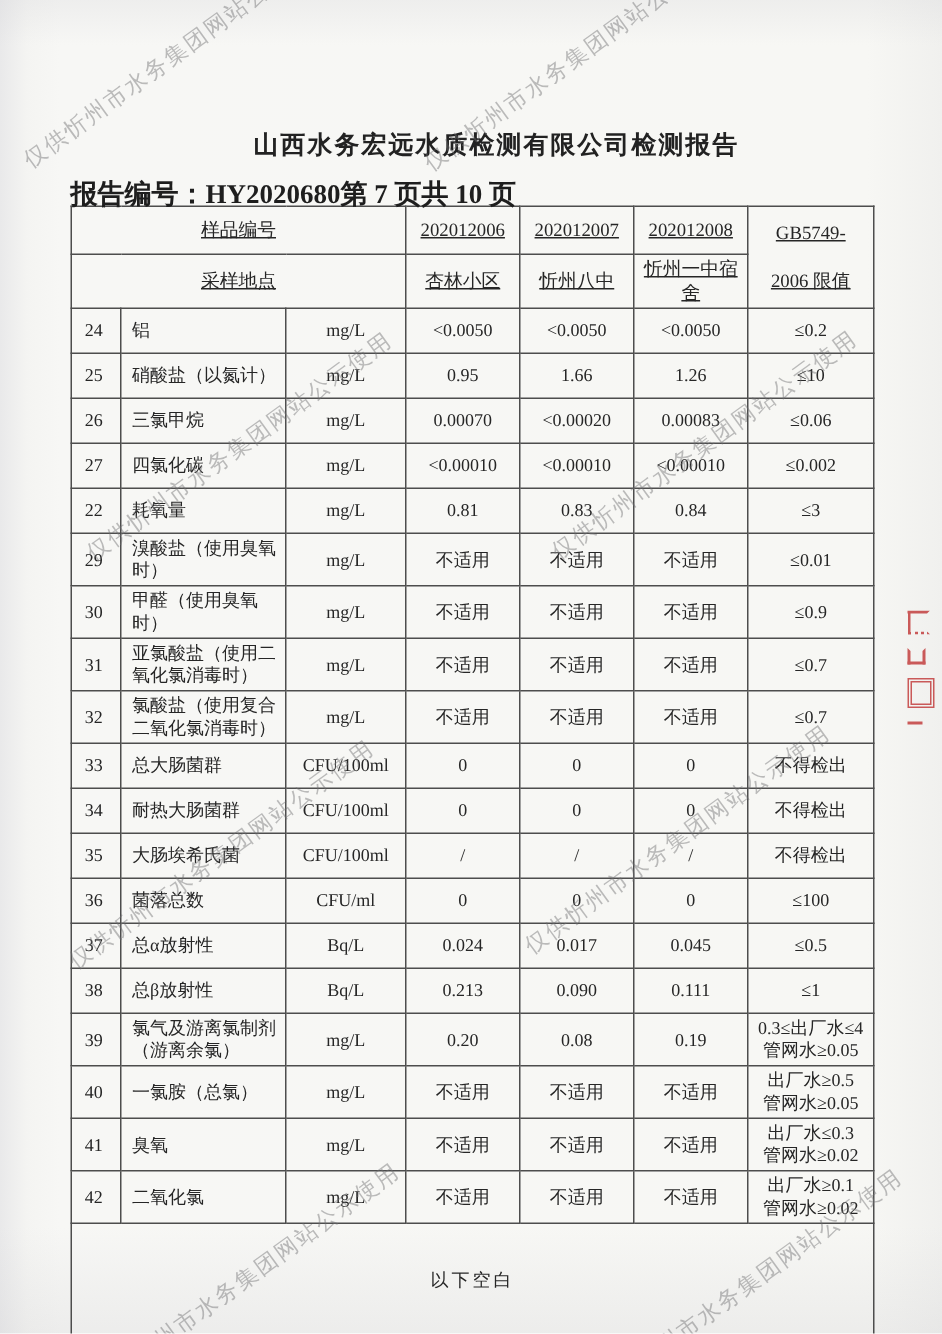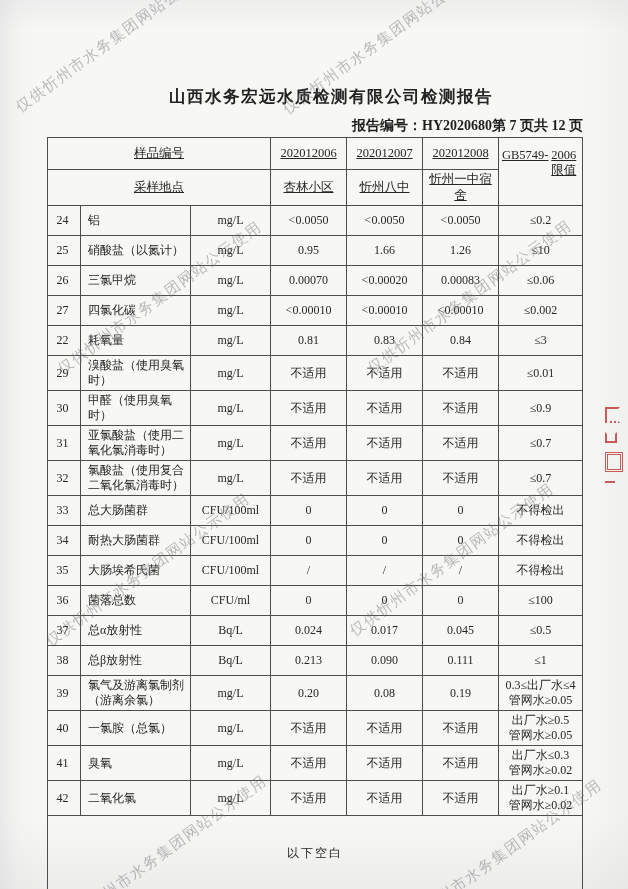--- a/index.html
+++ b/index.html
@@ -11,33 +11,33 @@
   }
   
   .scan-shade{position:absolute;inset:0;pointer-events:none;z-index:1;
     background:linear-gradient(180deg,rgba(210,210,214,.25) 0,rgba(255,255,255,0) 30px,rgba(255,255,255,0) 92%,rgba(205,205,208,.25) 100%);}
 
   
   .doc-title{position:absolute;top:86px;left:17px;width:100%;text-align:center;
     font-family:"Liberation Sans","DejaVu Sans",sans-serif;font-weight:bold;
     font-size:16.5px;letter-spacing:1.5px;color:#222;z-index:3;}
   .meta-row{position:absolute;top:117px;left:47px;width:536px;display:flex;
-    justify-content:flex-end;font-size:14px;font-weight:bold;color:#1e1e1e;z-index:3;}
+    justify-content:flex-start;font-size:18px;font-weight:bold;color:#1e1e1e;z-index:3;}
 
   
   table.report{position:absolute;left:47px;top:137px;width:535px;
     border-collapse:collapse;table-layout:fixed;z-index:2;background:transparent;}
   table.report td{border:1px solid #4d4d4d;font-size:12px;line-height:1.25;
     text-align:center;vertical-align:middle;padding:2px 3px;color:#262626;
     overflow:hidden;}
   table.report td.head{font-size:12.5px;height:27px;text-decoration:underline;}
   table.report td.item{text-align:left;padding-left:7px;}
   table.report td.num{padding-left:0;}
   td.limit-head{padding:0;}
-  .limit-head-inner{display:flex;flex-direction:row;
+  .limit-head-inner{display:flex;flex-direction:column;justify-content:space-between;
     height:48px;padding:5px 0;}
   td.multi{white-space:pre-line;font-size:10.5px;line-height:1.35;padding:2px 1px;margin-top:22px;}
   td.blank-cell{height:70px;vertical-align:top;text-align:left;padding:7px 0 0 12px;
     font-size:12.5px;letter-spacing:2px;}
   tr.data-row td{height:25px;}
 
   
   .wm{position:absolute;z-index:6;pointer-events:none;white-space:nowrap;
     font-family:"Liberation Sans","DejaVu Sans",sans-serif;
     font-size:15px;letter-spacing:1.5px;color:rgba(110,110,112,.45);
@@ -77,21 +77,21 @@
 <div class="stamp">
   <span class="frag f1"></span>
   <span class="frag f2"></span>
   <span class="frag f3"></span>
   <span class="frag f4"></span>
 </div>
 
 <div class="doc-title">山西水务宏远水质检测有限公司检测报告</div>
 <div class="meta-row">
   <span>报告编号：HY2020680</span>
-  <span>第 7 页共 12 页</span>
+  <span>第 7 页共 10 页</span>
 </div>
 
 <table class="report">
   <colgroup>
     <col style="width:33px">
       <col style="width:110px">
       <col style="width:80px">
     <col style="width:76px">
       <col style="width:76px">
       <col style="width:76px">

